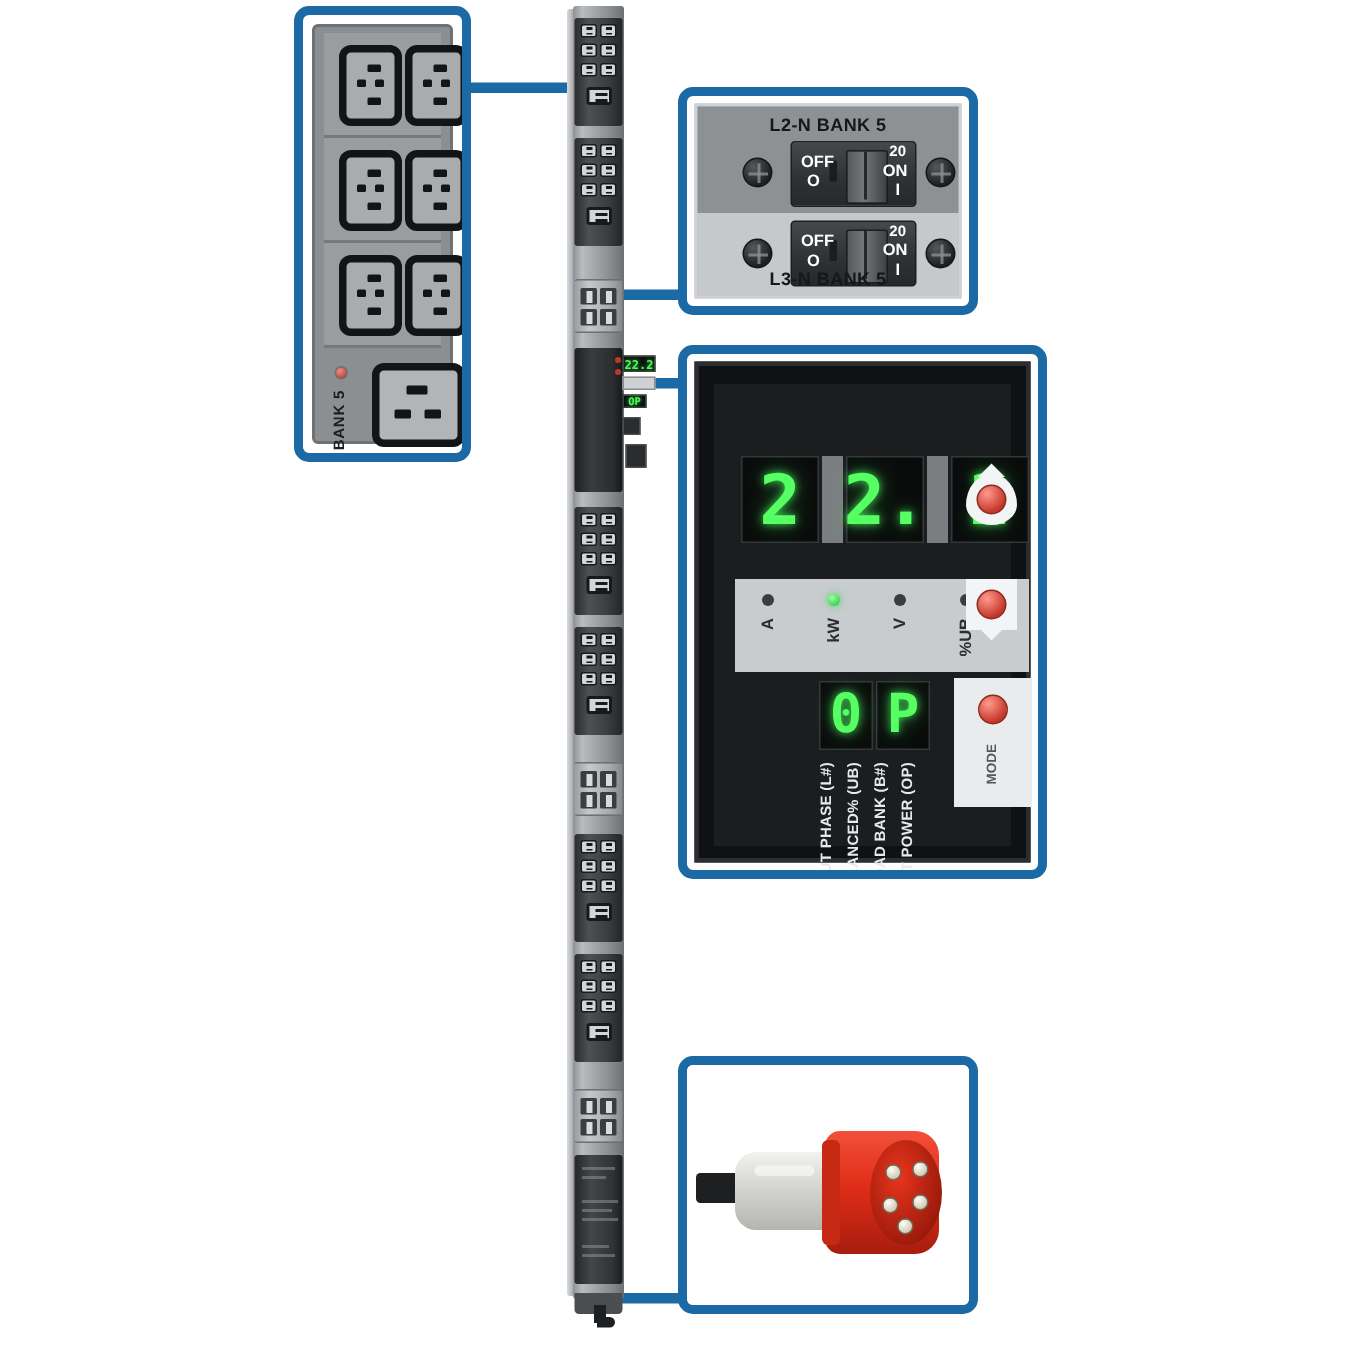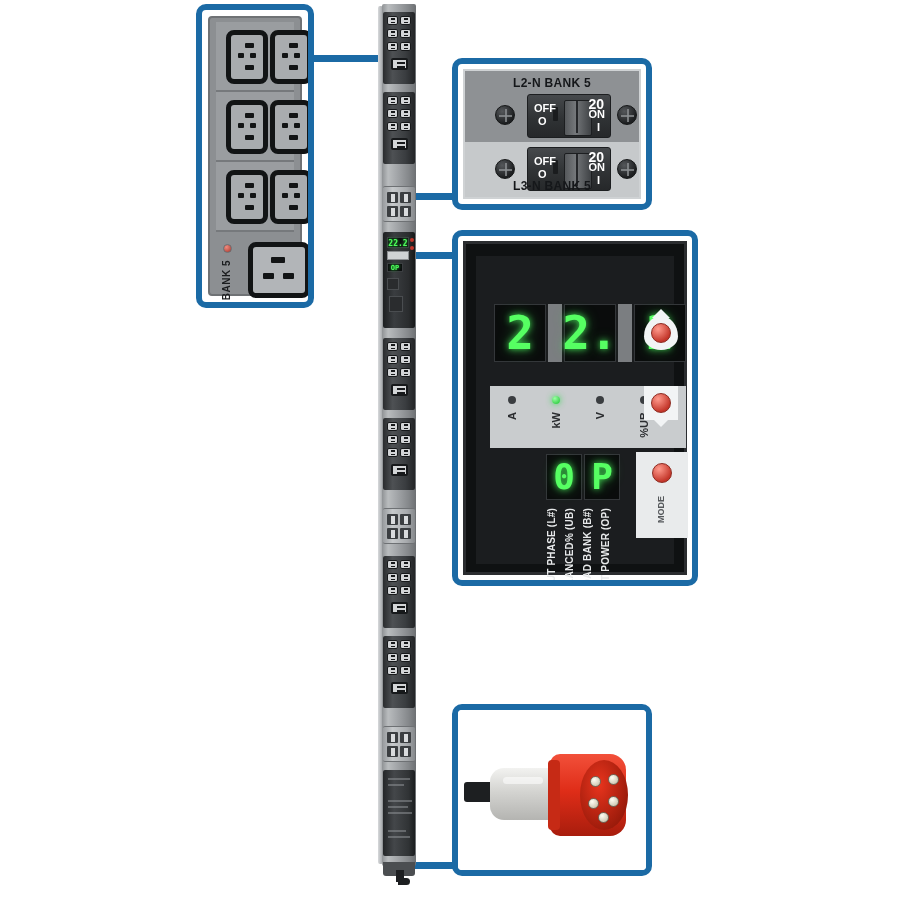--- a/index.html
+++ b/index.html
@@ -99,21 +99,21 @@
     position:absolute;left:3.5px;top:1.5px;width:4px;height:8px;background:#d9dbdd;display:block;
   }
 
   
   .meterblk{
     position:absolute;left:5px;width:32px;
     background:linear-gradient(90deg,#1d1f21,#3a3d40 35%,#2a2c2e 80%,#161819);
     border-radius:2px;
   }
   .mini-led{
-    position:absolute;background:#0d0f10;border:1px solid #3b3e41;box-sizing:border-box;
+    position:absolute;background:#0d0f10;border:1px solid #3b3e41;box-sizing:border-box;margin-left:28px;
   }
   .mini-digit{
     color:#4dff5a;font-family:"DejaVu Sans Mono", monospace;font-weight:bold;
     text-shadow:0 0 3px #35e04a;
   }
 
   
   .plate{
     position:absolute;left:5px;width:32px;
     background:linear-gradient(90deg,#242628,#44474a 35%,#303335 80%,#1b1d1f);
@@ -193,21 +193,21 @@
   .brk .toggle::after{
     content:"";position:absolute;left:11px;top:0;width:2px;height:32px;background:#25272a;
   }
   .brk .lbl-off{
     position:absolute;left:6px;top:8px;color:#ffffff;font-size:11px;font-weight:bold;line-height:1;
   }
   .brk .lbl-o{
     position:absolute;left:10px;top:21px;color:#ffffff;font-size:11px;font-weight:bold;line-height:1;
   }
   .brk .lbl-20{
-    position:absolute;right:6px;top:2px;color:#ffffff;font-size:14px;font-weight:bold;line-height:1;
+    position:absolute;right:6px;top:2px;color:#ffffff;font-size:10px;font-weight:bold;line-height:1;
   }
   .brk .lbl-on{
     position:absolute;right:5px;top:14px;color:#ffffff;font-size:11px;font-weight:bold;line-height:1;
   }
   .brk .lbl-i{
     position:absolute;right:10px;top:27px;color:#ffffff;font-size:11px;font-weight:bold;line-height:1;
   }
   .brk .notch{
     position:absolute;left:25px;top:12px;width:5px;height:14px;background:#1a1c1e;border-radius:1px;
   }

